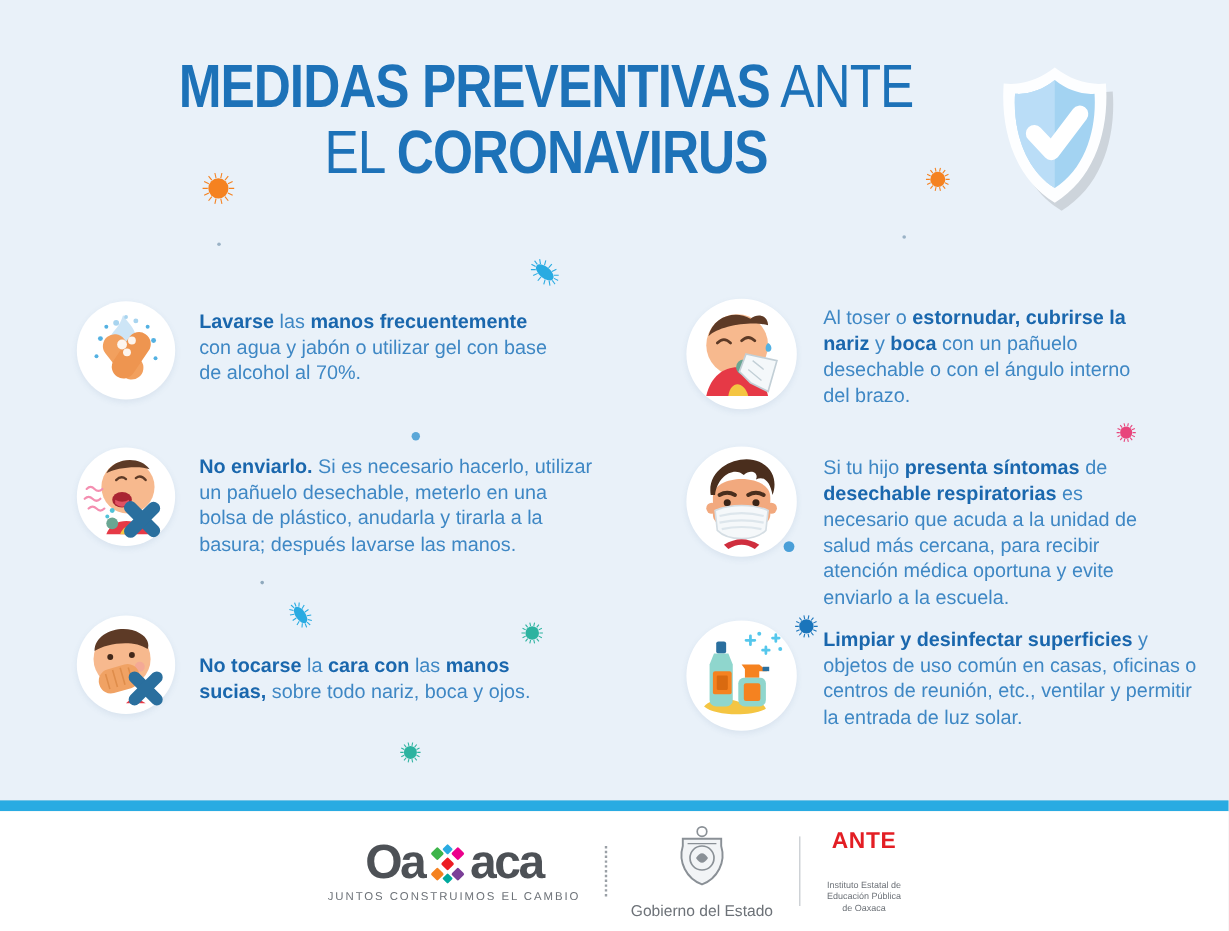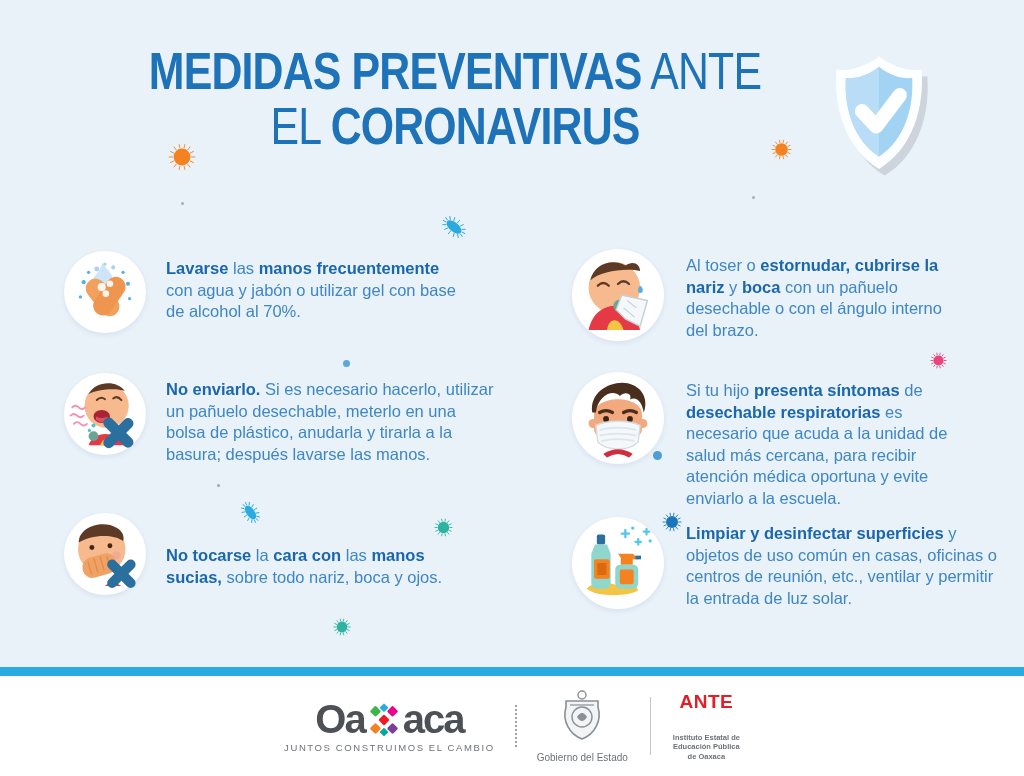--- a/index.html
+++ b/index.html
@@ -39,25 +39,25 @@
   
   .footer{position:absolute;left:0;top:676px;right:0;bottom:0;background:#fff;
           display:flex;align-items:center;justify-content:center;gap:16px;}
   .oaxaca{display:flex;flex-direction:column;align-items:center;}
   .oaxaca-word{display:flex;align-items:center;font-weight:700;font-size:40px;
                color:#4d5156;letter-spacing:-2px;line-height:40px;}
   .oaxaca-x{width:36px;height:36px;margin:0 1px;}
   .oaxaca-tagline{font-size:9.5px;letter-spacing:1.6px;color:#6d7278;margin-top:3px;}
   .dotted-sep{height:42px;border-left:2px dotted #9aa0a6;margin:0 4px;}
   .gobierno{display:flex;flex-direction:column;align-items:center;}
-  .gobierno-label{font-size:10px;color:#6d7278;margin-top:3px;}
+  .gobierno-label{font-size:13px;color:#6d7278;margin-top:3px;}
   .solid-sep{height:58px;border-left:1px solid #c3c8cd;margin:0 6px;}
   .ieepo{display:flex;flex-direction:column;align-items:center;}
   .ieepo-name{font-weight:700;font-size:19px;color:#e31e24;letter-spacing:.5px;}
-  .ieepo-sub{font-size:7.5px;font-weight:700;color:#6d7278;text-align:center;line-height:9.5px;margin-top:20px;}
+  .ieepo-sub{font-size:7.5px;font-weight:400;color:#6d7278;text-align:center;line-height:9.5px;margin-top:20px;}
 
   .decorations{position:absolute;left:0;top:0;right:0;bottom:0;pointer-events:none;}
 </style>
 </head>
 <body>
 
 <div class="poster">
   <div class="panel"></div>
   <div class="decorations">
       <span style="position: absolute; left: 168px; top: 143px;"><svg width="28" height="28" viewBox="0 0 28 28">

